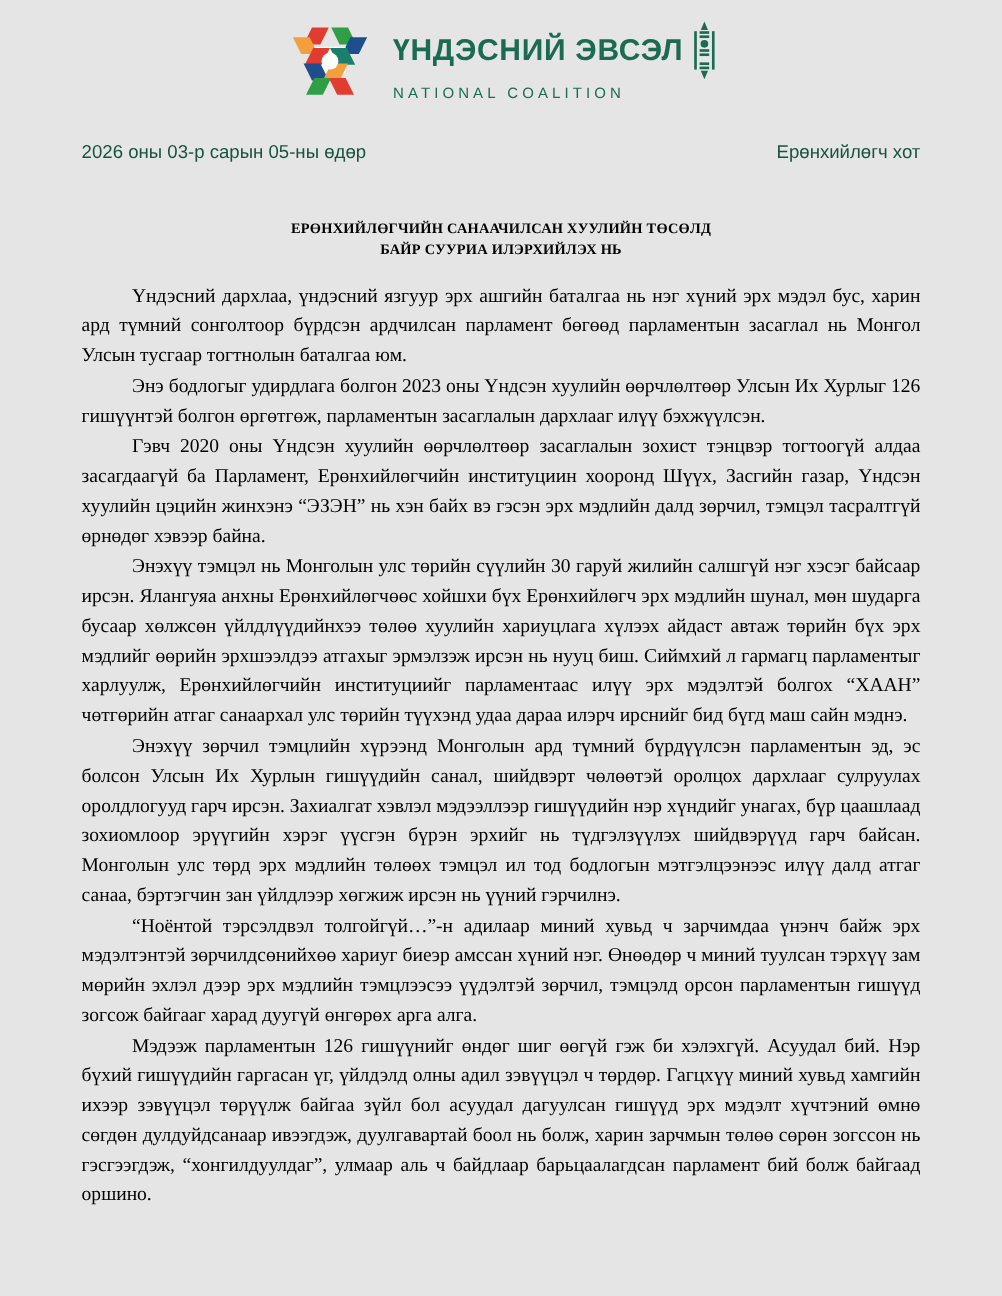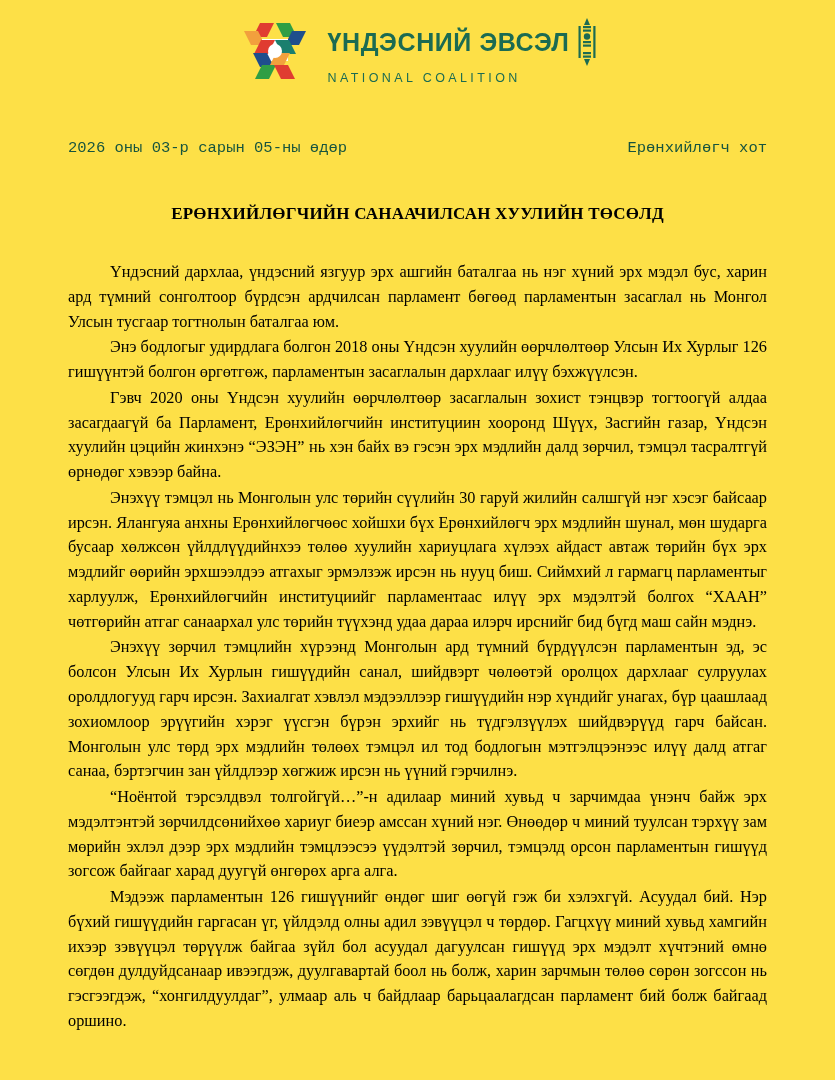--- a/index.html
+++ b/index.html
@@ -12,21 +12,21 @@
     min-height: 1080px;
     font-family: "Liberation Serif", serif;
     color: #111111;
   }
   .page {
     position: relative;
     width: 835px;
     min-height: 1080px;
     box-sizing: border-box;
     padding: 0 68px 30px 68px;
-    background: #fde047;
+    background: #e5e5e5;
   }
 
   
   .letterhead {
     display: flex;
     align-items: center;
     justify-content: center;
     gap: 16px;
     padding-top: 18px;
     padding-bottom: 4px;
@@ -69,44 +69,44 @@
     width: 20px;
     height: 48px;
     flex: 0 0 auto;
   }
 
   
   .meta-row {
     display: flex;
     justify-content: space-between;
     align-items: center;
-    margin-top: 50px;
-    font-family: Liberation Mono, monospace;
+    margin-top: 30px;
+    font-family: Liberation Sans, sans-serif;
     font-size: 15.5px;
     color: #18553f;
   }
   .meta-row .date { color: #17543e; }
   .meta-row .city { color: #17543e; }
 
   
   .doc-title {
     margin-top: 44px;
     text-align: center;
     font-family: "Liberation Serif", serif;
     font-weight: bold;
-    font-size: 17px;
+    font-size: 12px;
     line-height: 1.5;
     letter-spacing: 0.2px;
     color: #000000;
   }
   .doc-title .line { display: block; }
 
   
   .body-copy {
-    margin-top: 34px;
+    margin-top: 18px;
     font-size: 16.3px;
     line-height: 1.52;
     text-align: justify;
     text-justify: inter-word;
     color: #000000;
     hyphens: none;
   }
   .body-copy p {
     margin: 0 0 1px 0;
     text-indent: 42px;
@@ -159,25 +159,26 @@
     </div>
   </div>
 
   <div class="meta-row">
     <div class="date">2026 оны 03-р сарын 05-ны өдөр</div>
     <div class="city">Ерөнхийлөгч хот</div>
   </div>
 
   <div class="doc-title">
     <span class="line">ЕРӨНХИЙЛӨГЧИЙН САНААЧИЛСАН ХУУЛИЙН ТӨСӨЛД</span>
+    <span class="line">БАЙР СУУРИА ИЛЭРХИЙЛЭХ НЬ</span>
   </div>
 
   <div class="body-copy">
     <p>Үндэсний дархлаа, үндэсний язгуур эрх ашгийн баталгаа нь нэг хүний эрх мэдэл бус, харин ард түмний сонголтоор бүрдсэн ардчилсан парламент бөгөөд парламентын засаглал нь Монгол Улсын тусгаар тогтнолын баталгаа юм.</p>
-    <p>Энэ бодлогыг удирдлага болгон 2018 оны Үндсэн хуулийн өөрчлөлтөөр Улсын Их Хурлыг 126 гишүүнтэй болгон өргөтгөж, парламентын засаглалын дархлааг илүү бэхжүүлсэн.</p>
+    <p>Энэ бодлогыг удирдлага болгон 2023 оны Үндсэн хуулийн өөрчлөлтөөр Улсын Их Хурлыг 126 гишүүнтэй болгон өргөтгөж, парламентын засаглалын дархлааг илүү бэхжүүлсэн.</p>
     <p>Гэвч 2020 оны Үндсэн хуулийн өөрчлөлтөөр засаглалын зохист тэнцвэр тогтоогүй алдаа засагдаагүй ба Парламент, Ерөнхийлөгчийн институциин хооронд Шүүх, Засгийн газар, Үндсэн хуулийн цэцийн жинхэнэ “ЭЗЭН” нь хэн байх вэ гэсэн эрх мэдлийн далд зөрчил, тэмцэл тасралтгүй өрнөдөг хэвээр байна.</p>
     <p>Энэхүү тэмцэл нь Монголын улс төрийн сүүлийн 30 гаруй жилийн салшгүй нэг хэсэг байсаар ирсэн. Ялангуяа анхны Ерөнхийлөгчөөс хойшхи бүх Ерөнхийлөгч эрх мэдлийн шунал, мөн шударга бусаар хөлжсөн үйлдлүүдийнхээ төлөө хуулийн хариуцлага хүлээх айдаст автаж төрийн бүх эрх мэдлийг өөрийн эрхшээлдээ атгахыг эрмэлзэж ирсэн нь нууц биш. Сиймхий л гармагц парламентыг харлуулж, Ерөнхийлөгчийн институциийг парламентаас илүү эрх мэдэлтэй болгох “ХААН” чөтгөрийн атгаг санаархал улс төрийн түүхэнд удаа дараа илэрч ирснийг бид бүгд маш сайн мэднэ.</p>
     <p>Энэхүү зөрчил тэмцлийн хүрээнд Монголын ард түмний бүрдүүлсэн парламентын эд, эс болсон Улсын Их Хурлын гишүүдийн санал, шийдвэрт чөлөөтэй оролцох дархлааг сулруулах оролдлогууд гарч ирсэн. Захиалгат хэвлэл мэдээллээр гишүүдийн нэр хүндийг унагах, бүр цаашлаад зохиомлоор эрүүгийн хэрэг үүсгэн бүрэн эрхийг нь түдгэлзүүлэх шийдвэрүүд гарч байсан. Монголын улс төрд эрх мэдлийн төлөөх тэмцэл ил тод бодлогын мэтгэлцээнээс илүү далд атгаг санаа, бэртэгчин зан үйлдлээр хөгжиж ирсэн нь үүний гэрчилнэ.</p>
     <p>“Ноёнтой тэрсэлдвэл толгойгүй…”-н адилаар миний хувьд ч зарчимдаа үнэнч байж эрх мэдэлтэнтэй зөрчилдсөнийхөө хариуг биеэр амссан хүний нэг. Өнөөдөр ч миний туулсан тэрхүү зам мөрийн эхлэл дээр эрх мэдлийн тэмцлээсээ үүдэлтэй зөрчил, тэмцэлд орсон парламентын гишүүд зогсож байгааг харад дуугүй өнгөрөх арга алга.</p>
     <p>Мэдээж парламентын 126 гишүүнийг өндөг шиг өөгүй гэж би хэлэхгүй. Асуудал бий. Нэр бүхий гишүүдийн гаргасан үг, үйлдэлд олны адил зэвүүцэл ч төрдөр. Гагцхүү миний хувьд хамгийн ихээр зэвүүцэл төрүүлж байгаа зүйл бол асуудал дагуулсан гишүүд эрх мэдэлт хүчтэний өмнө сөгдөн дулдуйдсанаар ивээгдэж, дуулгавартай боол нь болж, харин зарчмын төлөө сөрөн зогссон нь гэсгээгдэж, “хонгилдуулдаг”, улмаар аль ч байдлаар барьцаалагдсан парламент бий болж байгаад оршино.</p>
   </div>
 
 </div>
 
 </body></html>

